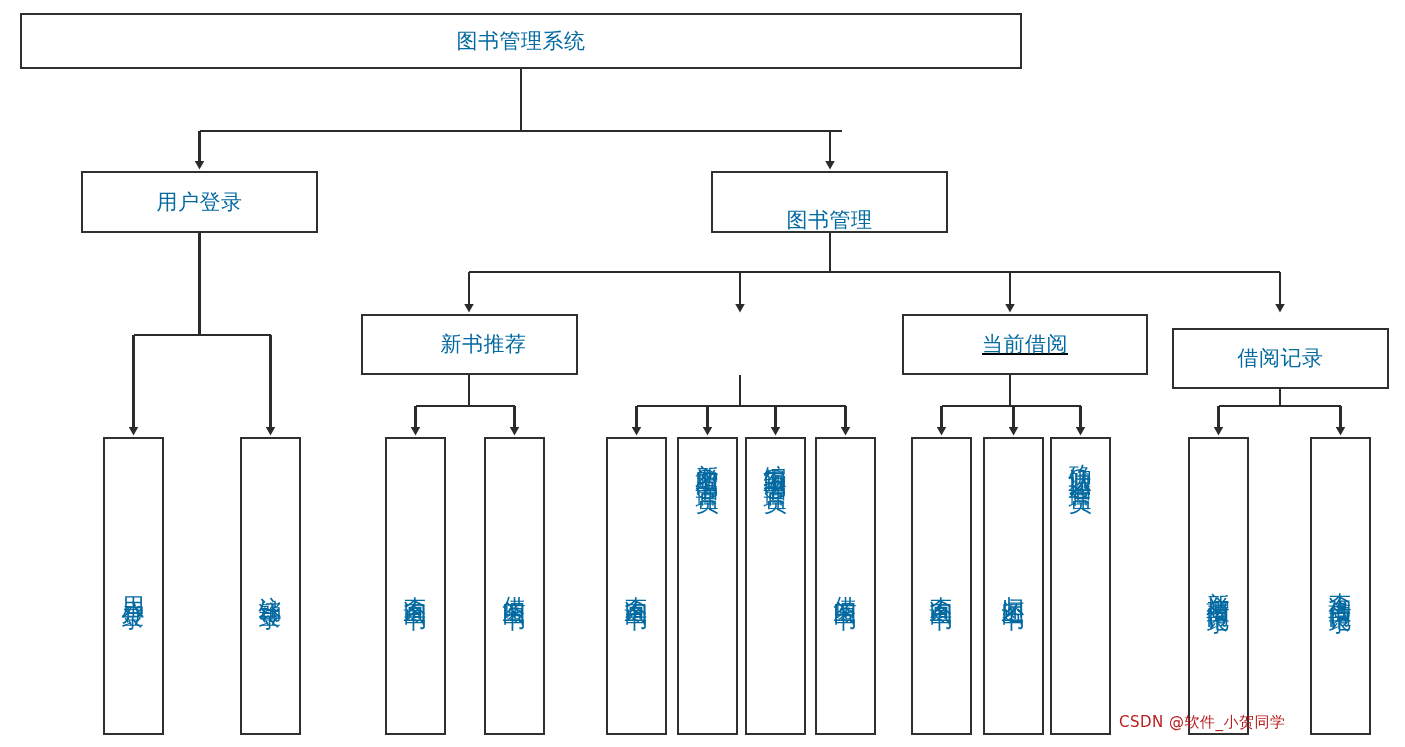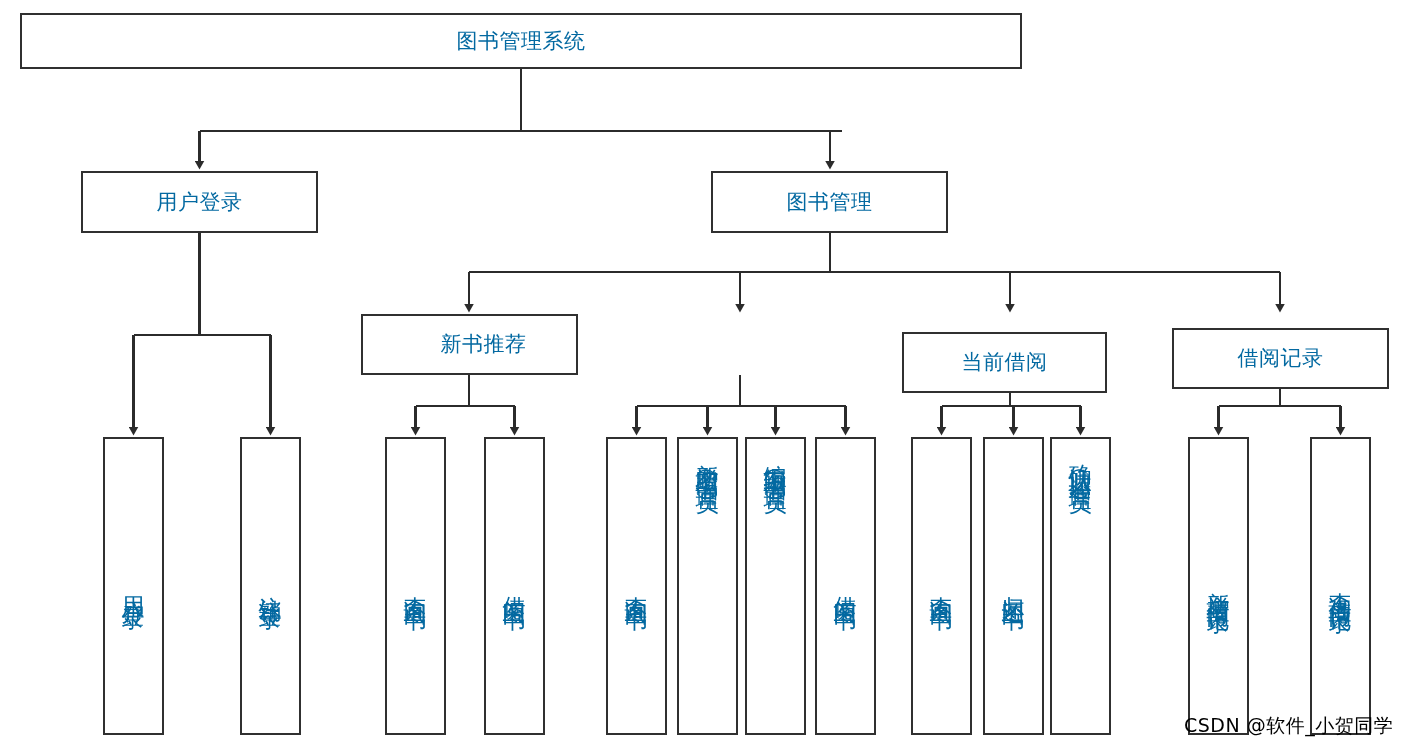--- a/index.html
+++ b/index.html
@@ -51,24 +51,24 @@
     letter-spacing: 4px;
     font-size: 23px;
     white-space: nowrap;
   }
   .node.vertical.centered {
     align-items: center;
     padding-top: 0;
   }
   .watermark {
     position: absolute;
-    left: 1184px;
+    left: 1119px;
     top: 713px;
-    font-size: 19px;
-    color: #000000;
+    font-size: 15px;
+    color: #b91c1c;
     white-space: nowrap;
     letter-spacing: 0.5px;
   }
 </style>
 </head>
 <body>
 
 <div id="canvas">
 
   <svg id="wires" viewBox="0 0 1405 747" xmlns="http://www.w3.org/2000/svg">
@@ -122,28 +122,28 @@
     </g>
   </svg>
 
   <div class="node" style="left:20px; top:13px; width:1002px; height:56px;">
     <span class="node-label">图书管理系统</span>
   </div>
 
   <div class="node" style="left:81px; top:171px; width:237px; height:62px;">
     <span class="node-label">用户登录</span>
   </div>
-  <div class="node" style="left:711px; top:171px; width:237px; height:62px;">
+  <div class="node" style="left:711px; top:171px; width:237px; height:62px;align-items:flex-end;">
     <span class="node-label">图书管理</span>
   </div>
 
   <div class="node" style="left:361px; top:314px; width:217px; height:61px;padding-left:28px;">
     <span class="node-label">新书推荐</span>
   </div>
-  <div class="node" style="left:902px; top:332px; width:205px; height:61px;">
+  <div class="node" style="left:902px; top:314px; width:246px; height:61px;text-decoration:underline;">
     <span class="node-label">当前借阅</span>
   </div>
   <div class="node" style="left:1172px; top:314px; width:217px; height:61px;margin-top:14px;">
     <span class="node-label">借阅记录</span>
   </div>
 
   <div class="node vertical centered" style="left:103px; top:437px; width:61px; height:298px;">
     <span class="node-label">用户登录</span>
   </div>
   <div class="node vertical centered" style="left:240px; top:437px; width:61px; height:298px;">

